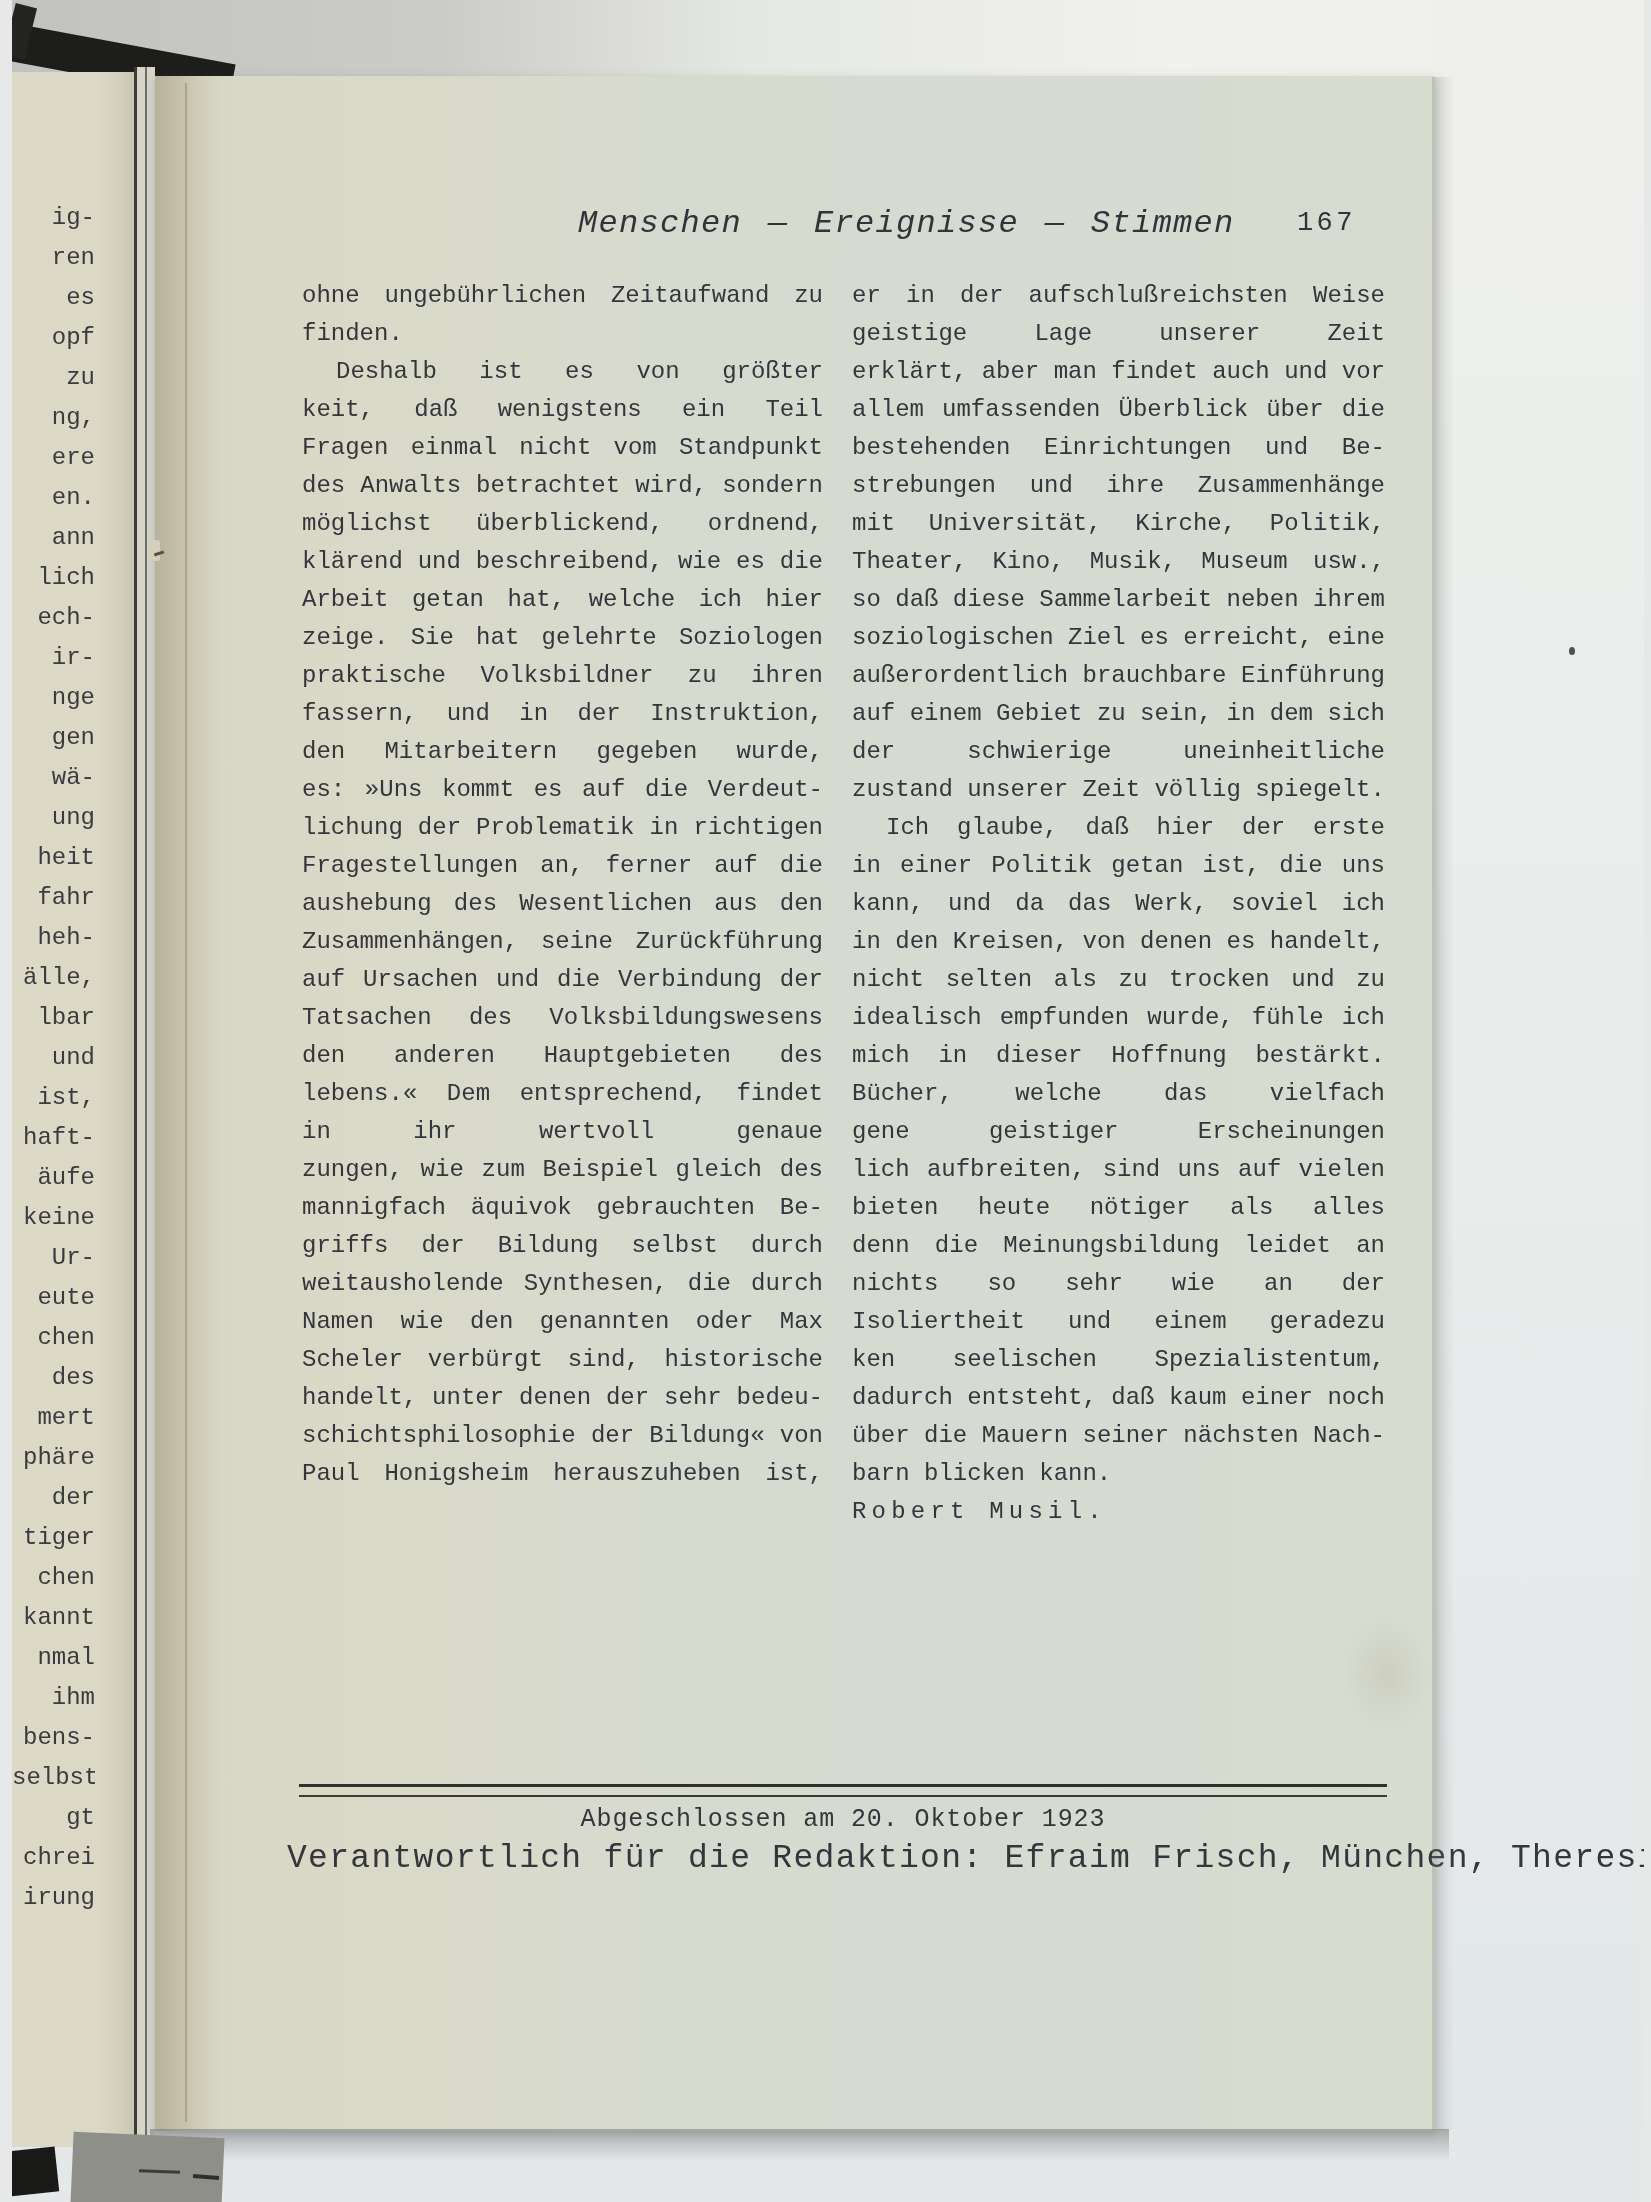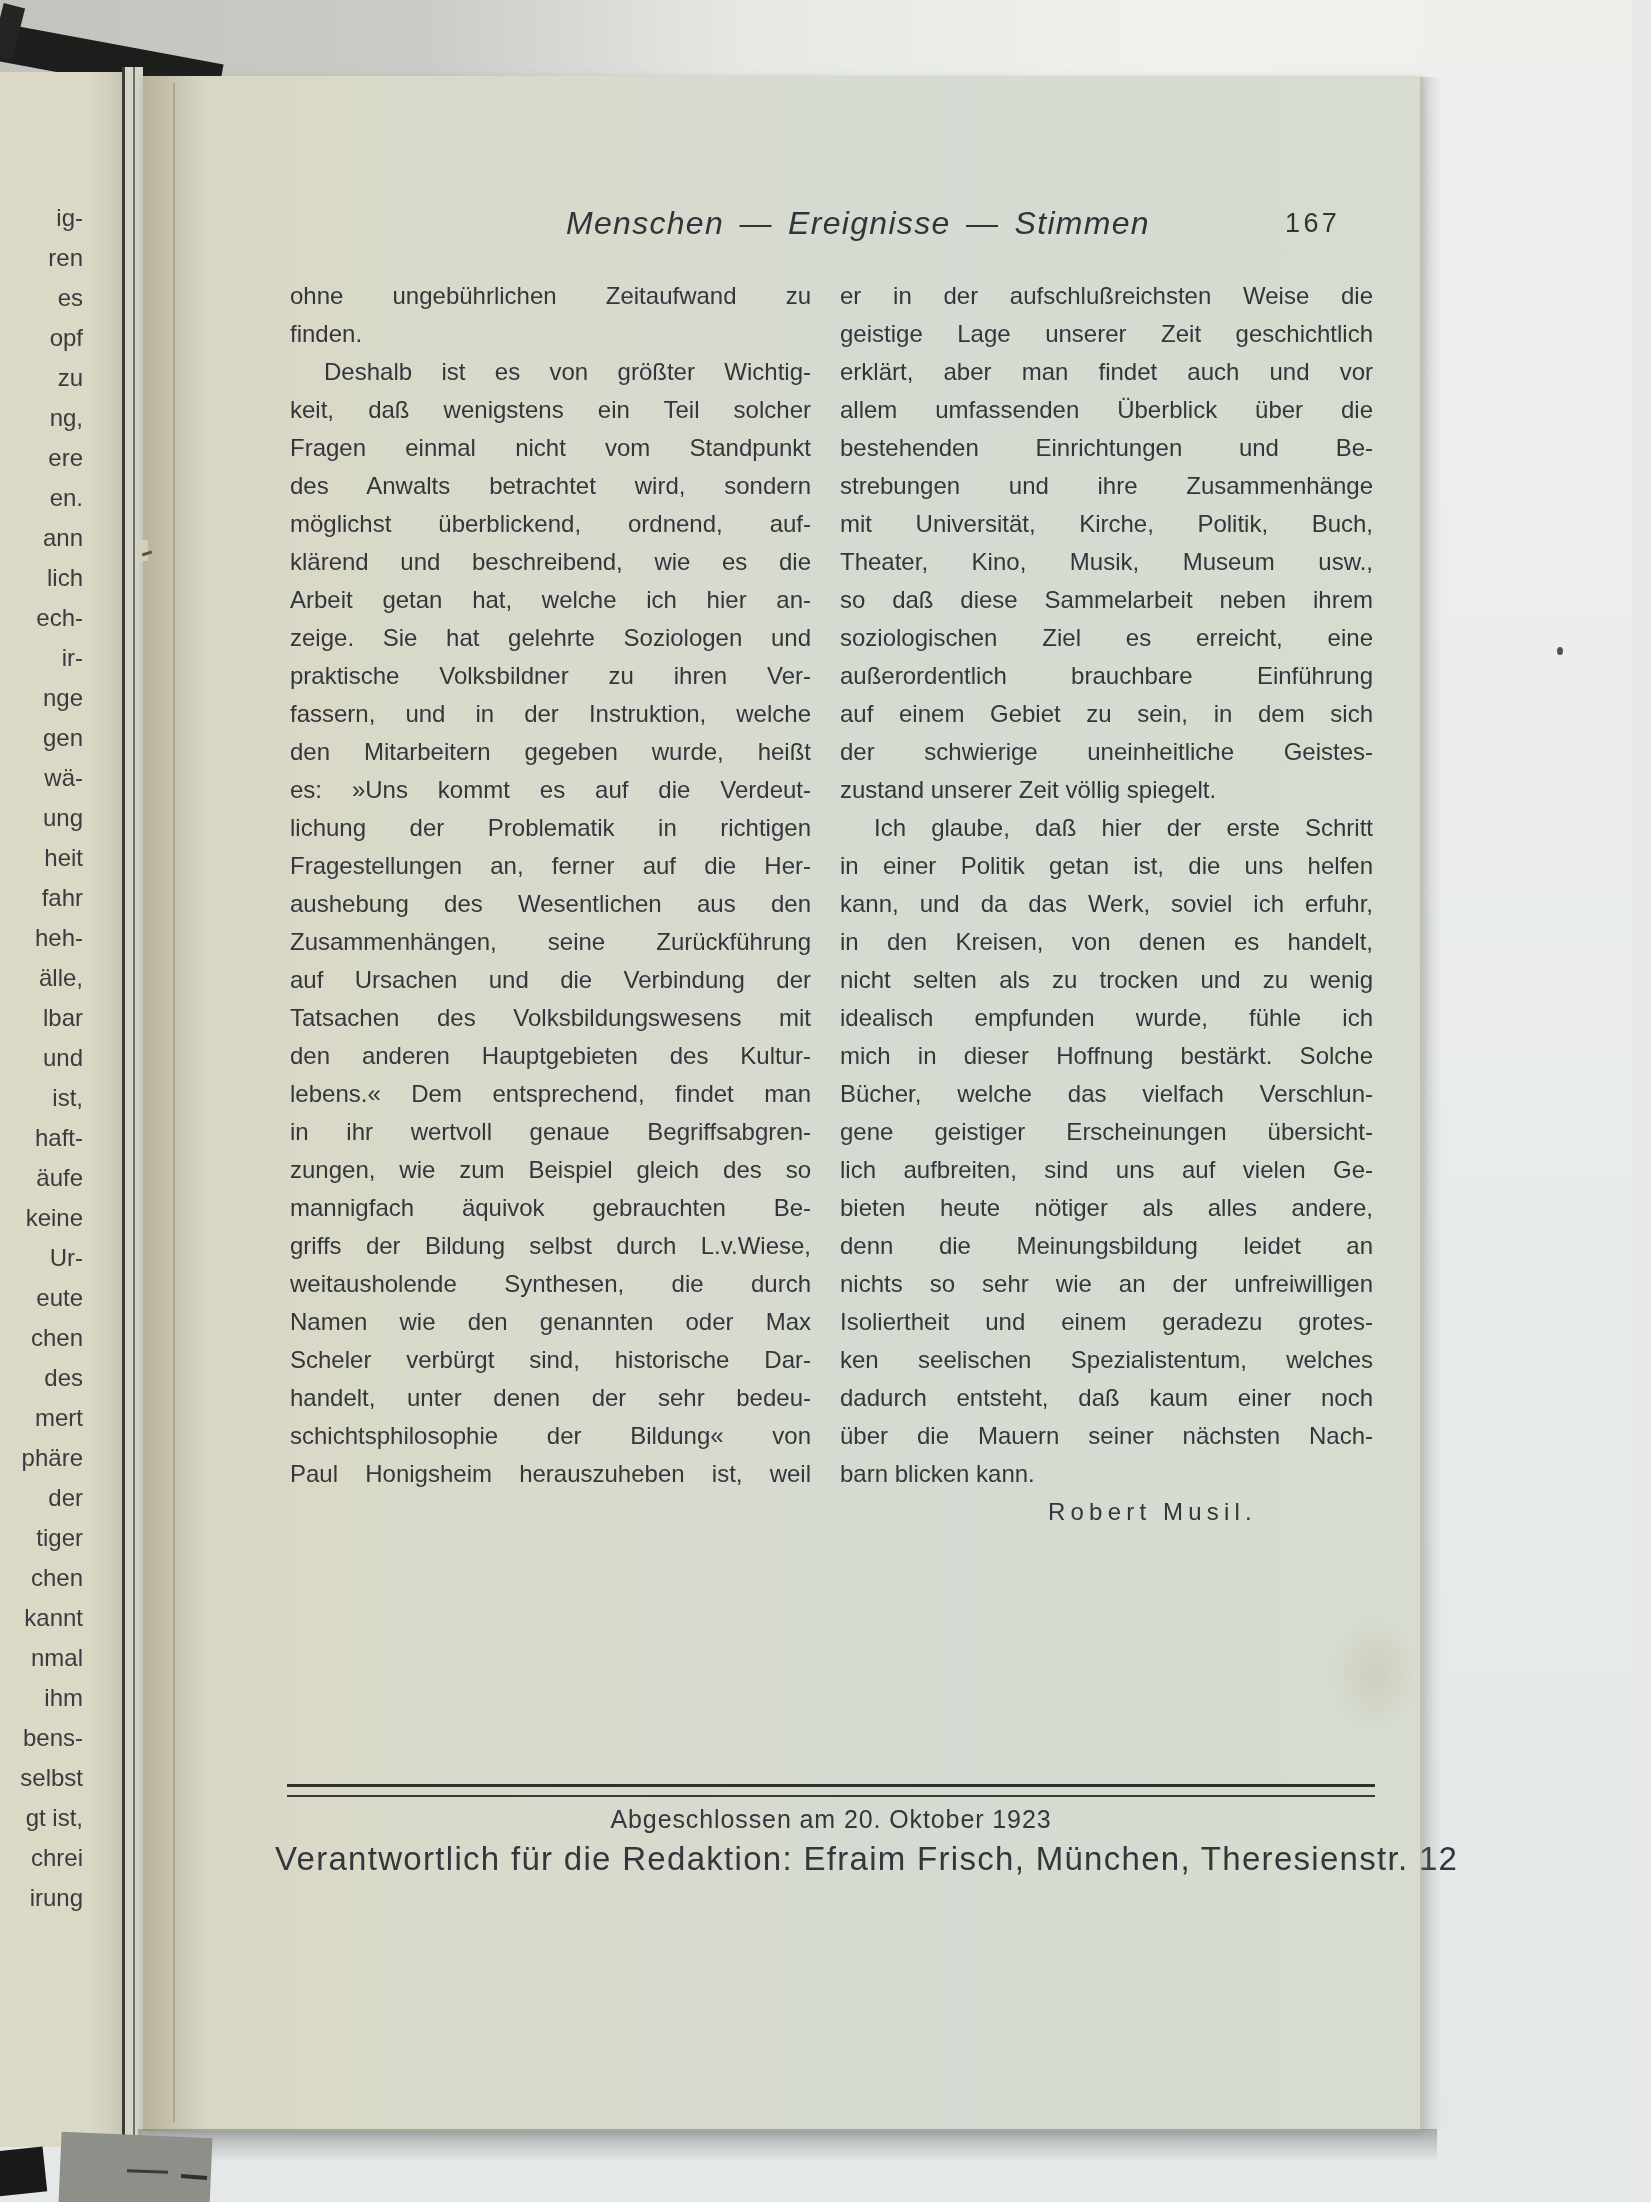--- a/index.html
+++ b/index.html
@@ -1,18 +1,18 @@
 <!DOCTYPE html>
 <html style="font-size:13.8px"><head>
 <meta charset="utf-8">
 <style>
   html,body{margin:0;padding:0;background:#e6e9e8;}
   .scene{position:relative;width:1632px;height:2203px;overflow:hidden;
          background:linear-gradient(180deg,#dddfdb 0%,#e4e7e5 10%,#e6e9e8 100%);
-         font-family:Liberation Sans, sans-serif;}
+         font-family:Liberation Mono, monospace;margin-left:12px;}
   .abs{position:absolute;}
 
   
   .bg-top{left:0;top:0;width:1652px;height:83px;
           background:linear-gradient(90deg,#c2c3be 0%,#cbccc7 26%,#e6e8e4 45%,#f0f1ed 70%,#eff0ec 100%);}
   .bg-right{left:1420px;top:0;width:232px;height:2203px;
           background:linear-gradient(180deg,#eff0ec 0%,#eaedec 40%,#e2e7e8 100%);}
   .bg-bottom{left:0;top:2129px;width:1652px;height:74px;background:#e4e8e9;}
 
   
@@ -56,21 +56,21 @@
   .header-title{left:566px;top:205px;font-size:32px;font-style:italic;color:#333439;
           letter-spacing:1.3px;word-spacing:5.2px;white-space:nowrap;}
   .page-number{left:1285px;top:208px;font-size:27px;color:#333439;letter-spacing:3.4px;}
 
   .col{top:277px;font-size:24px;color:#35363b;}
   .col-left{left:290px;width:521px;}
   .col-right{left:840px;width:533px;}
   .line{height:38px;line-height:38px;overflow:hidden;text-align:justify;}
   .line.j::after{content:"";display:inline-block;width:100%;height:0;}
   .line.indent{padding-left:34px;}
-  .line.sig{text-align:right;padding-right:116px;letter-spacing:5.2px;}
+  .line.sig{padding-right:116px;letter-spacing:5.2px;}
 
   .rule-thick{left:287px;top:1784px;width:1088px;height:3.4px;background:#2f2f2c;}
   .rule-thin{left:287px;top:1795px;width:1088px;height:1.7px;background:#3a3a36;}
   .footer-1{left:288px;top:1805px;width:1086px;text-align:center;font-size:25px;color:#35363b;letter-spacing:0.9px;}
   .footer-2{left:275px;top:1840px;width:1112px;text-align:center;font-size:33px;color:#35363b;letter-spacing:1.3px;white-space:nowrap;}
 </style>
 </head>
 <body>
 
 <div class="scene">

